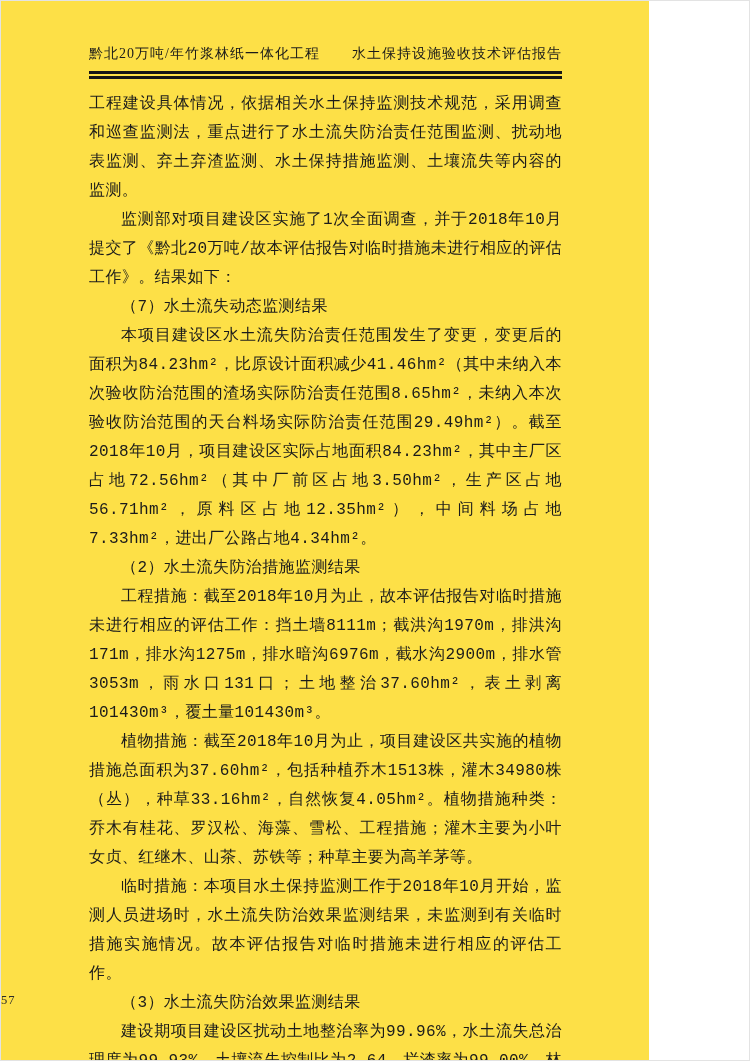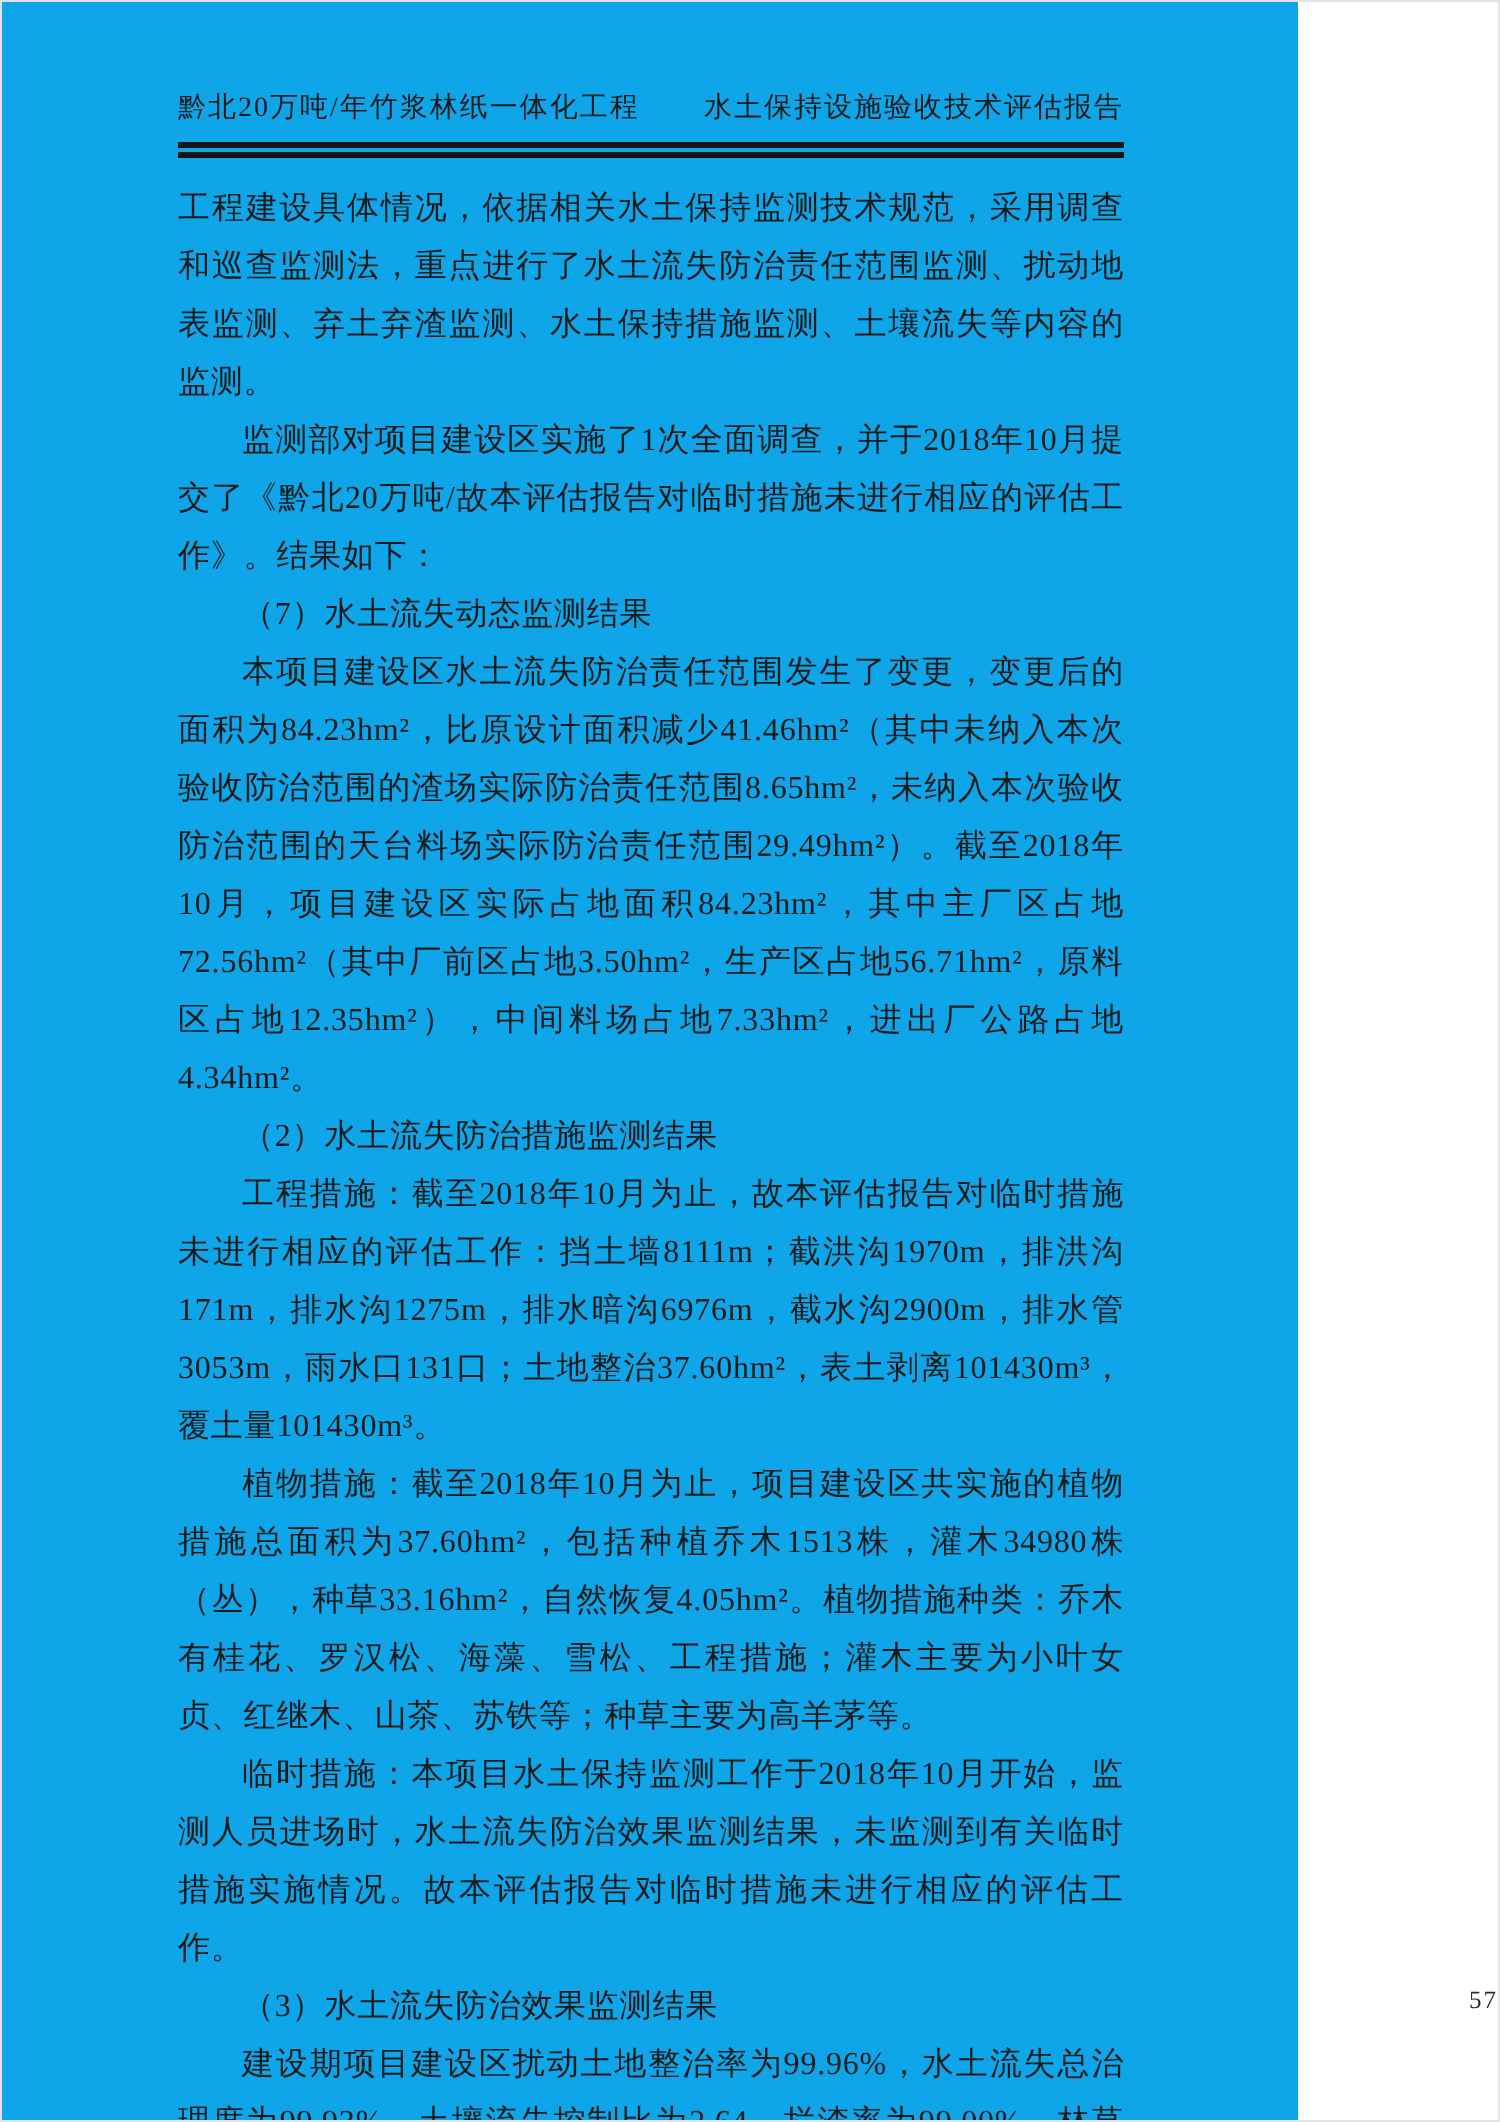--- a/index.html
+++ b/index.html
@@ -9,21 +9,21 @@
     font-family: "Liberation Serif", "DejaVu Serif", serif;
     color: #1c1c1c;
     position: relative;
     border: 1px solid #e3e3e3;
     overflow: hidden;
   }
   .page {
     width: 648px;
     height: 1061px;
     padding: 44px 87px 0 88px;
-    background: #0ea5e9;
+    background: #fde047;
   }
   .page-header {
     display: flex;
     justify-content: space-between;
     align-items: baseline;
     font-size: 14px;
     letter-spacing: 1px;
     color: #1a1a1a;
     padding-bottom: 8px;
   }
@@ -33,28 +33,28 @@
     border-bottom: 3px solid #161616;
   }
   .doc-body {
     margin-top: 11px;
     font-size: 16px;
     line-height: 29px;
     text-align: justify;
     letter-spacing: 0.4px;
     color: #1b1b1b;
   }
-  .doc-body p { text-indent: 0; }
+  .doc-body p { text-indent: 0; font-family: Liberation Mono, monospace; }
   .doc-body p.indent { text-indent: 2em; }
   .page-number {
     position: absolute;
     bottom: 52px;
     left: 0;
     width: 100%;
-    text-align: right;
+    text-align: left;
     font-size: 12.5px;
     color: #2a2a2a;
     letter-spacing: 1px;
   }
 </style>
 </head>
 <body>
 
 <div class="page">
 

